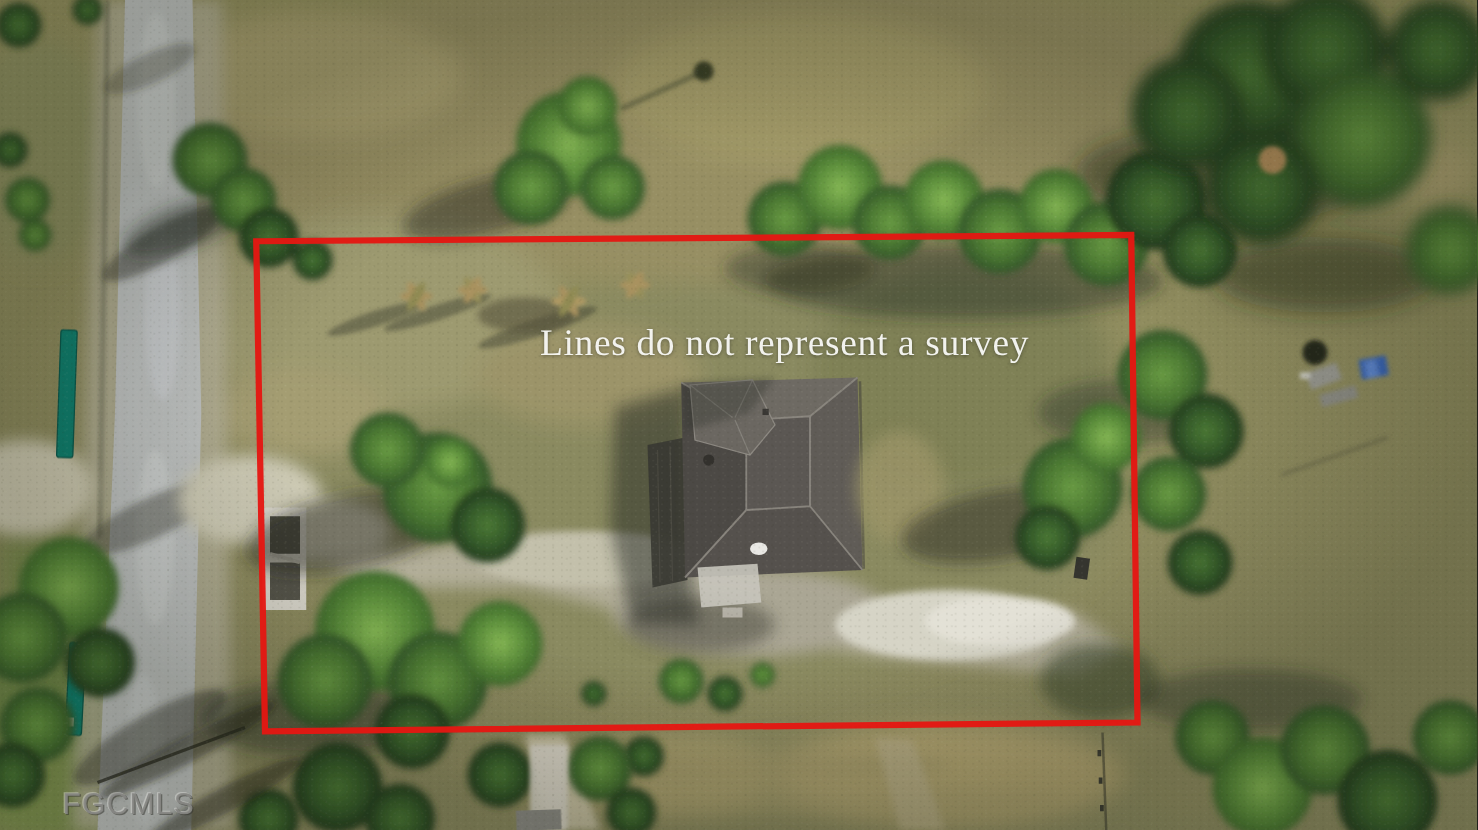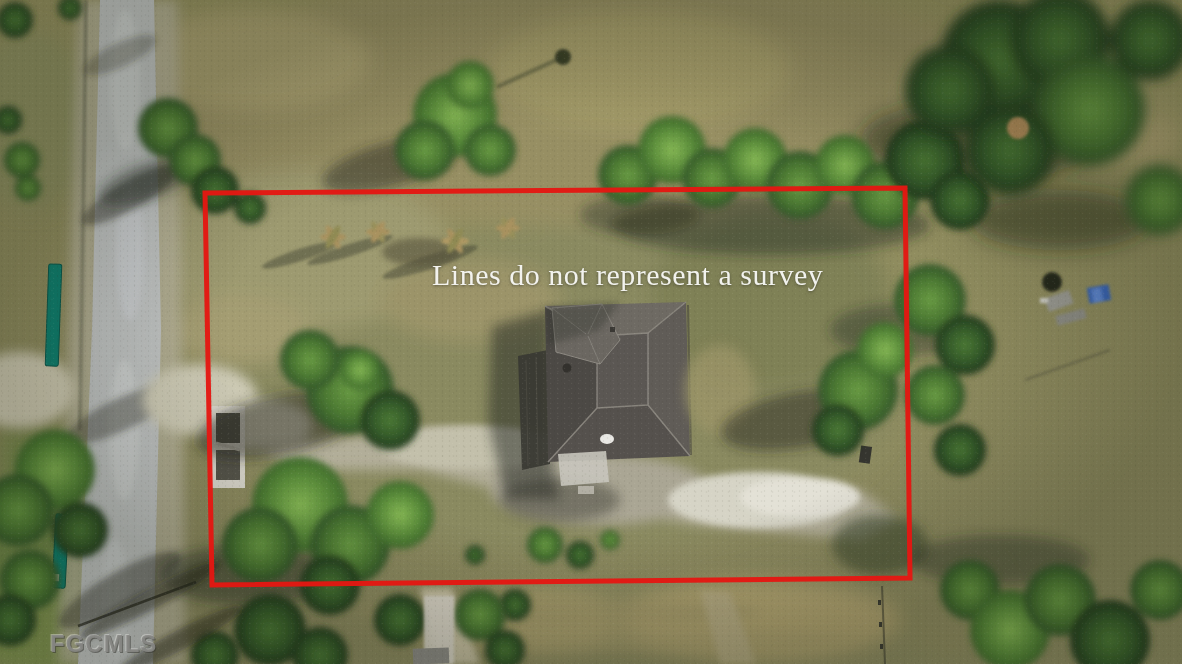--- a/index.html
+++ b/index.html
@@ -12,21 +12,21 @@
   .disclaimer{
     position:absolute;left:432px;top:258px;width:420px;
     font-family:"Liberation Serif","DejaVu Serif",serif;
     font-size:30px;letter-spacing:.5px;white-space:nowrap;
     color:rgba(250,250,247,.95);
     text-shadow:0 1px 3px rgba(35,35,30,.5);
     pointer-events:none;
   }
   .watermark{
     position:absolute;left:6px;top:630px;
-    font-size:24px;font-weight:700;letter-spacing:1px;
+    font-size:24px;font-weight:400;letter-spacing:1px;
     color:rgba(135,135,132,.9);
     text-shadow:1px 1px 0 rgba(55,55,50,.55), -1px -1px 0 rgba(225,225,220,.45);
     pointer-events:none;
     padding-left:44px;
   }
 </style>
 </head>
 <body>
 
 <div class="stage">

